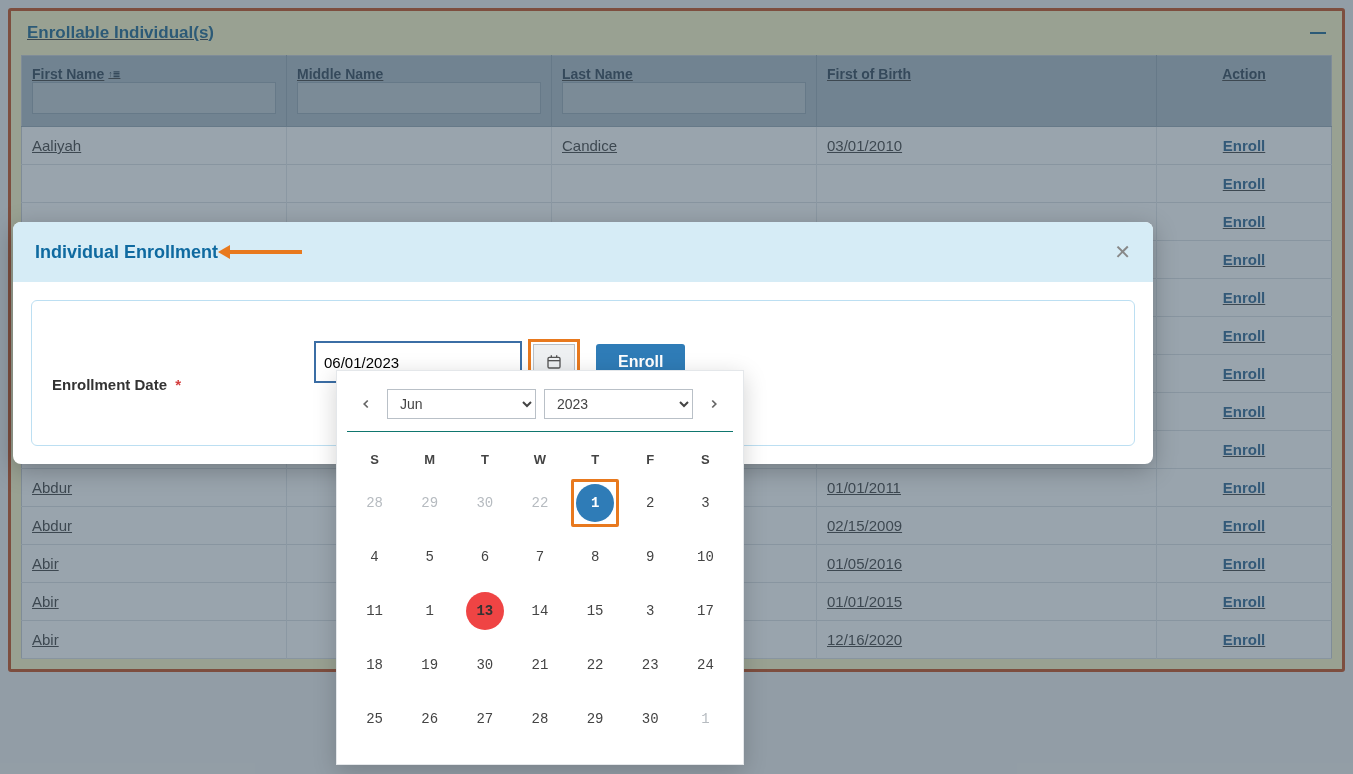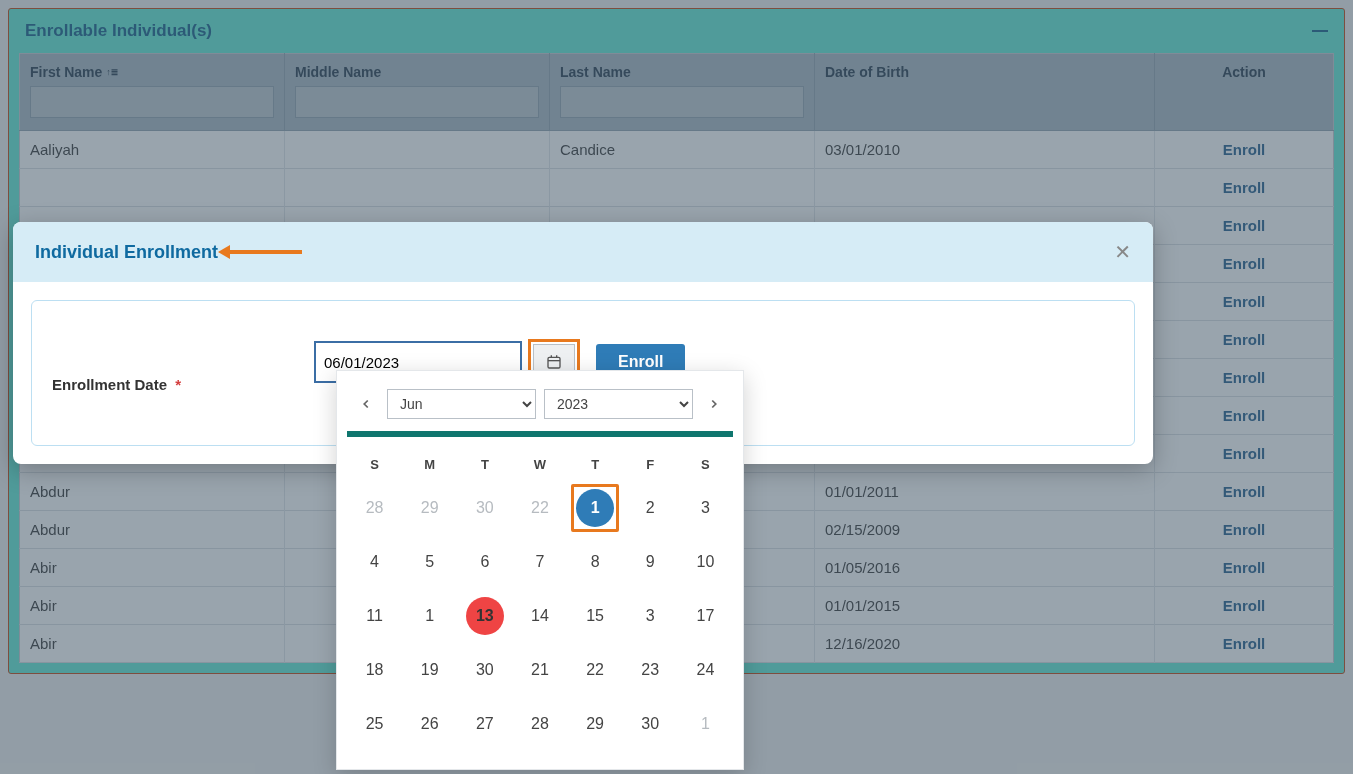--- a/index.html
+++ b/index.html
@@ -10,23 +10,24 @@
     color: #333;
     position: relative;
     width: 1353px;
     height: 774px;
     overflow: hidden;
   }
   .page-wrap {
     padding: 8px;
   }
   .panel {
-    background: #5eead4;
-    border: 1px solid #c2410c;
+    background: #fef9c3;
+    border: 3px solid #c2410c;
     border-radius: 3px;
+    text-decoration: underline;
   }
   .panel-header {
     display: flex;
     justify-content: space-between;
     align-items: center;
     padding: 12px 16px;
     font-size: 17px;
     font-weight: 700;
     color: #0f5b87;
   }
@@ -45,21 +46,21 @@
     color: #22374a;
     text-align: left;
     padding: 10px 10px 12px 10px;
     font-weight: 700;
     font-size: 14px;
     border-right: 1px solid #8ea0ad;
     border-bottom: 1px solid #8ea0ad;
     vertical-align: top;
   }
   .table thead th:last-child { border-right: none; text-align: center; }
-  .th-label { margin-bottom: 6px; display: flex; align-items: center; gap: 4px; text-align: right; }
+  .th-label { display: flex; align-items: center; gap: 4px; text-align: right; }
   .sort-icon {
     display: inline-flex; flex-direction: column; font-size: 9px; line-height: 9px; color:#22374a;
   }
   .th-filter {
     background: #bcc7cf;
     border: 1px solid #8ea0ad;
     height: 32px;
     width: 100%;
     padding: 4px 6px;
   }
@@ -179,21 +180,21 @@
     left: 336px; top: 370px;
     width: 408px;
     background: #fff;
     border: 1px solid #e4e7ea;
     box-shadow: 0 6px 22px rgba(0,0,0,0.18);
     padding: 18px 10px 18px 10px;
   }
   .dp-nav {
     display: flex; align-items: center; justify-content: space-between;
     padding: 0 6px; gap: 8px;
-    border-bottom: 6px solid #0f766e;
+    border-bottom: 1px solid #0f766e;
     padding-bottom: 12px; margin-bottom: 10px;
   }
   .dp-chevron {
     width: 26px; height: 26px;
     display: inline-flex; align-items: center; justify-content: center;
     cursor: pointer; color: #666; font-size: 18px;
   }
   .dp-select {
     height: 30px; border: 1px solid #b9c0c7; background: #fff;
     padding: 3px 8px; font-size: 14px; color:#444;
@@ -207,21 +208,21 @@
     width: 54px; height: 34px;
     font-size: 13px; font-weight: 700; color: #444;
   }
   .dp-grid td {
     width: 54px; height: 54px;
     text-align: center; vertical-align: middle;
   }
   .dp-cell {
     display: inline-flex; align-items: center; justify-content: center;
     width: 38px; height: 38px; border-radius: 50%;
-    font-size: 16px; color: #444; cursor: pointer;
+    font-size: 14px; color: #444; cursor: pointer; font-family: Liberation Mono, monospace;
   }
   .dp-cell.muted { color: #b6bbc0; }
   .dp-cell.selected {
     background: #2f7cb7; color: #fff; font-weight: 700;
   }
   .dp-cell.today {
     background: #ef4444; color: #333; font-weight: 700;
   }
   .sel-wrap {
     display:inline-flex; border: 3px solid #e8791e; padding: 2px; border-radius: 2px;
@@ -253,21 +254,21 @@
             <input class="th-filter" style="">
           </th>
           <th class="col-last">
             <div class="th-label">
                 <span>Last Name</span>
               </div>
             <input class="th-filter" style="">
           </th>
           <th class="col-dob">
             <div class="th-label">
-                <span>Date of Birth</span>
+                <span>First of Birth</span>
               </div>
           </th>
           <th class="col-action">
             <div class="th-label" style="justify-content:center;">
                 <span>Action</span>
               </div>
           </th>
         </tr>
       </thead>
       <tbody id="table-body">

